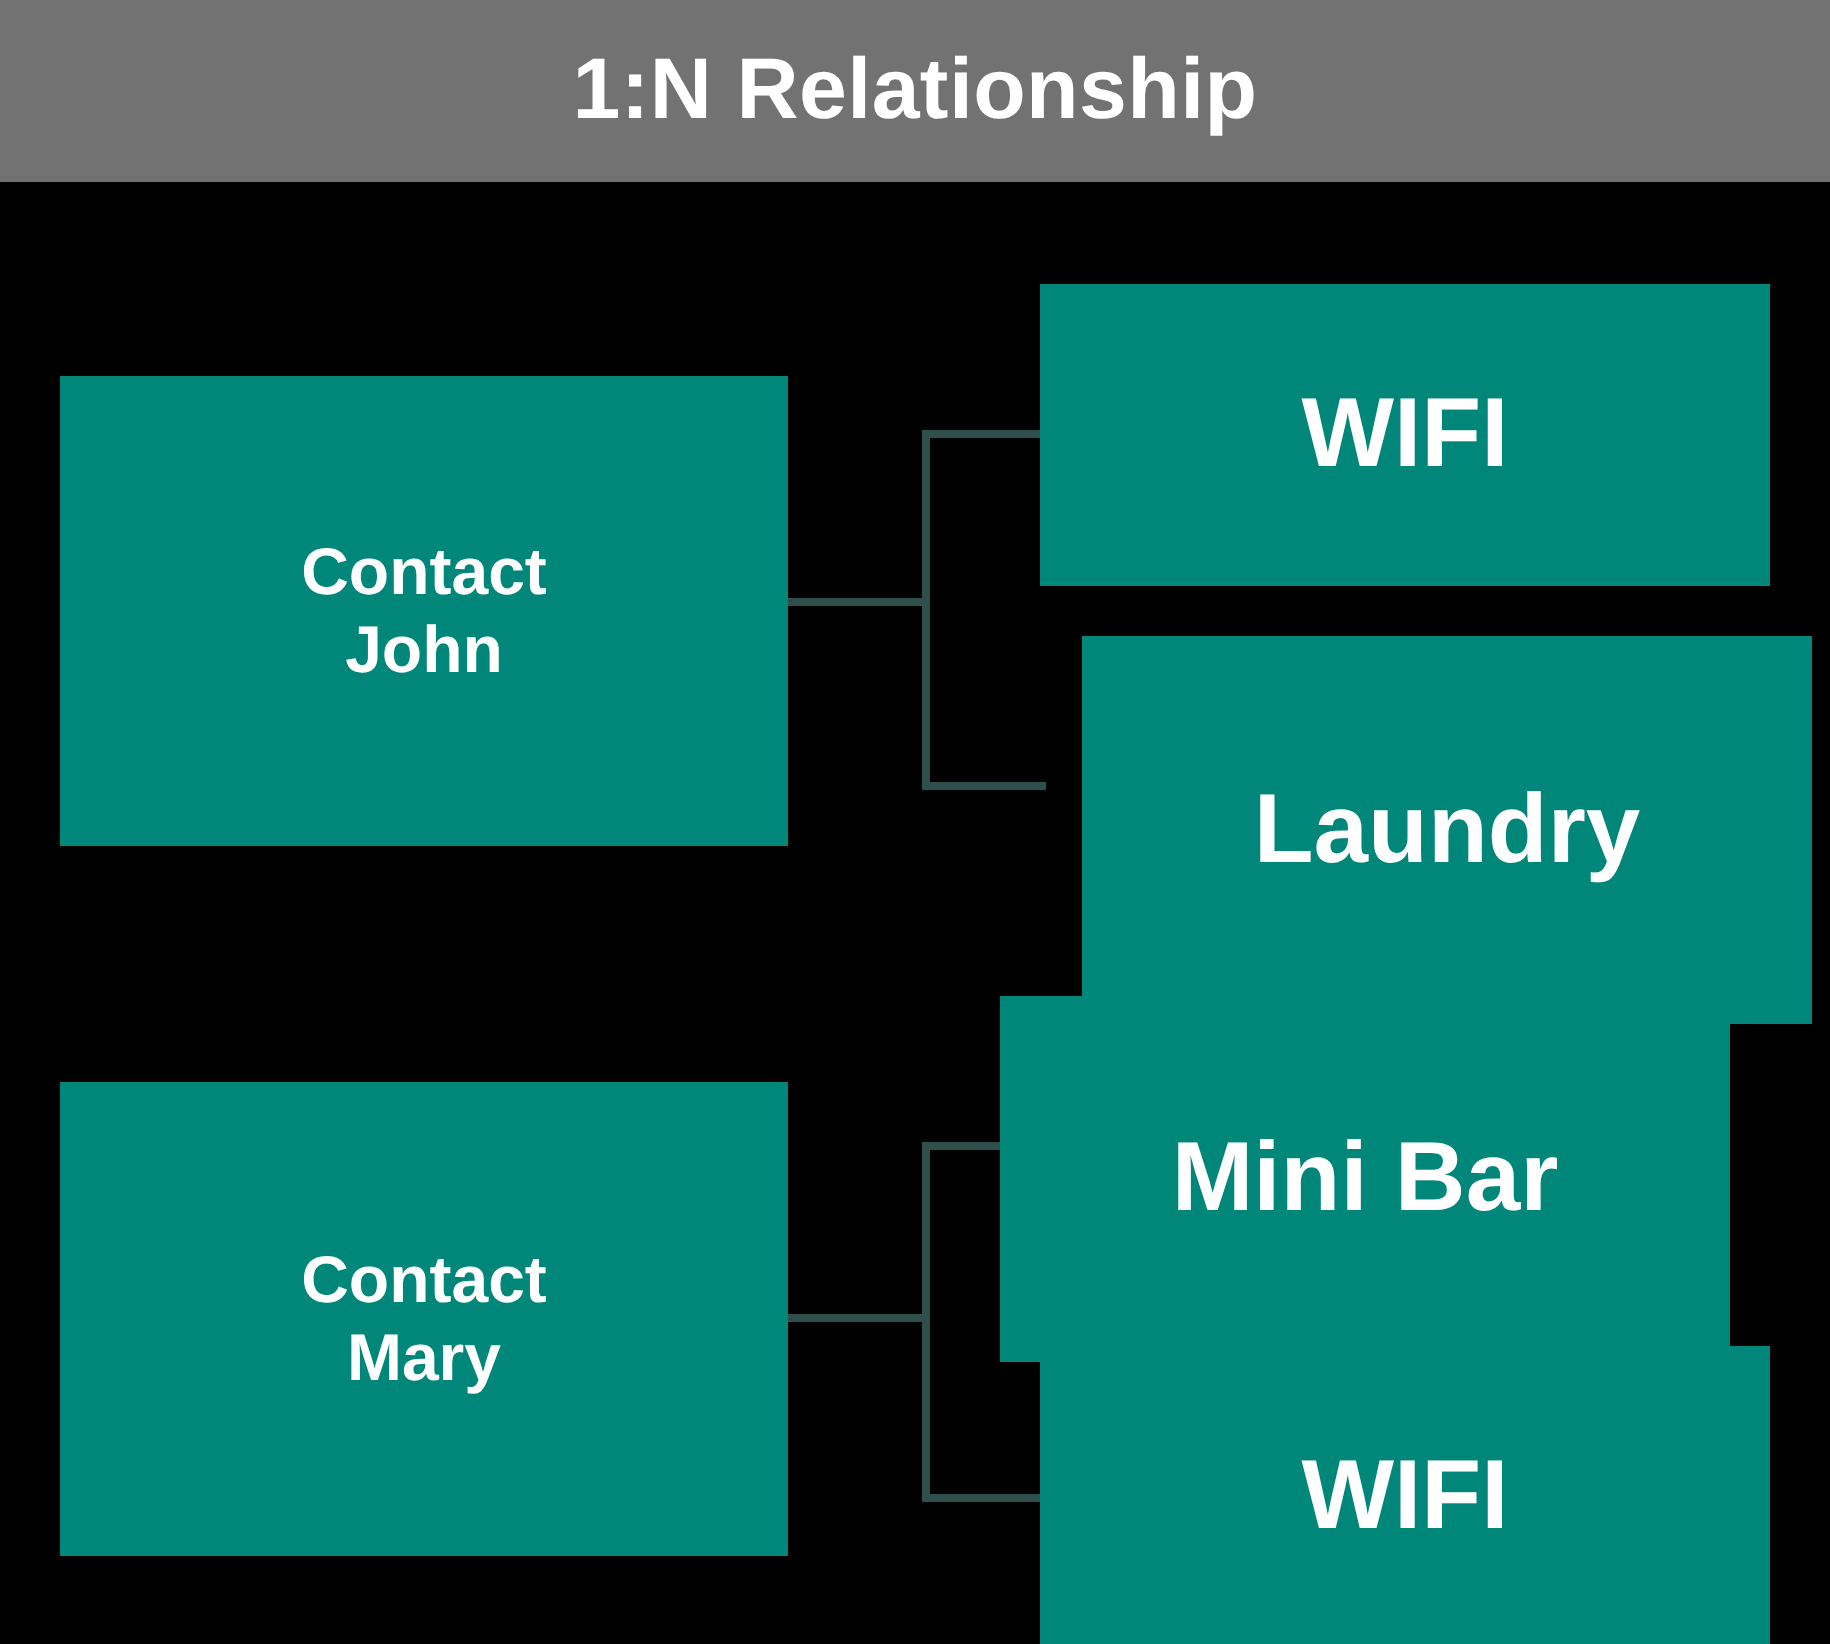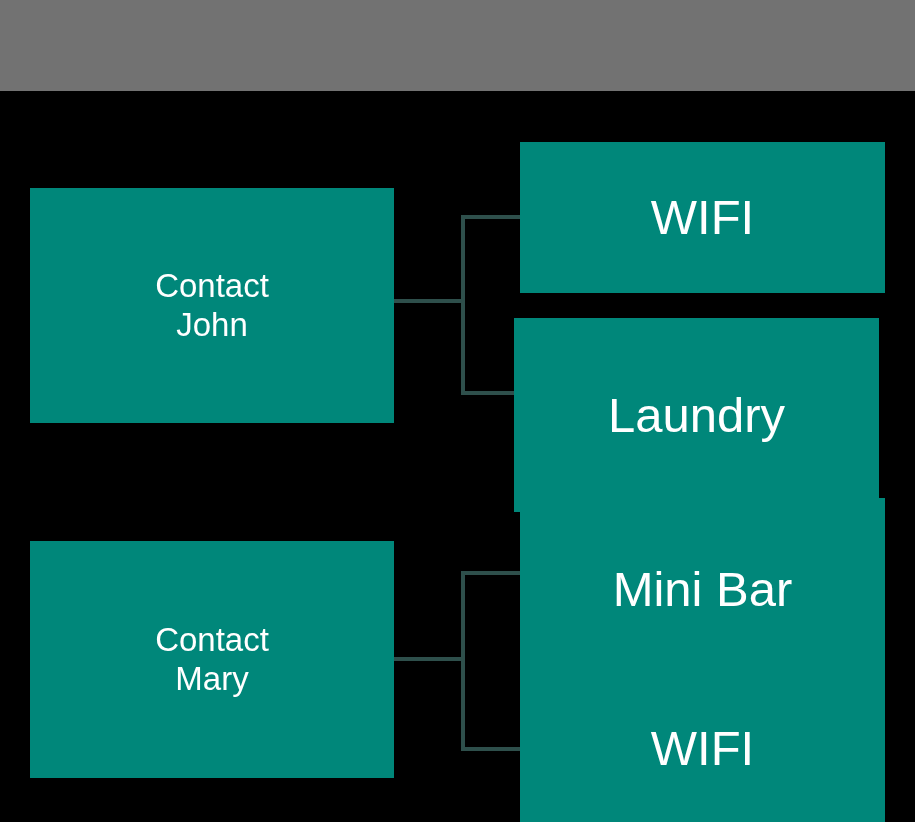--- a/index.html
+++ b/index.html
@@ -44,38 +44,38 @@
   }
   
   .node {
     position: absolute;
     background: #00877A;
     display: flex;
     align-items: center;
     justify-content: center;
     text-align: center;
     color: #ffffff;
-    font-weight: normal;
+    font-weight: bold;
     box-sizing: border-box;
   }
   .node-label {
     color: #ffffff;
     line-height: 1.16;
     white-space: pre-line;
     padding: 0 10px;
   }
   .node-parent { font-size: 33px; }
   .node-child  { font-size: 49px; }
 
   #node-contact-john { left: 30px;  top: 188px; width: 364px; height: 235px; }
   #node-contact-mary { left: 30px;  top: 541px; width: 364px; height: 237px; }
 
   #node-wifi-1    { left: 520px; top: 142px; width: 365px; height: 151px; }
-  #node-laundry   { left: 514px; top: 318px; width: 365px; height: 194px; text-align: right; }
-  #node-mini-bar  { left: 520px; top: 498px; width: 365px; height: 183px; }
+  #node-laundry   { left: 541px; top: 318px; width: 365px; height: 194px; text-align: right; }
+  #node-mini-bar  { left: 500px; top: 498px; width: 365px; height: 183px; }
   #node-wifi-2    { left: 520px; top: 673px; width: 365px; height: 151px; }
 
   
   .conn {
     position: absolute;
     background: #2E4F4B;
   }
   .conn-h { height: 4px; }
   .conn-v { width: 4px; }
 
@@ -90,20 +90,21 @@
   #conn-mary-spine    { left: 461px; top: 571px; height: 180px; }
   #conn-mary-minibar  { left: 461px; top: 571px; width: 62px; }
   #conn-mary-wifi     { left: 461px; top: 747px; width: 62px; }
 </style>
 </head>
 <body>
 
 <div id="canvas">
 
   <div id="header-bar"></div>
+  <div id="header-title">1:N Relationship</div>
 
   <div class="conn conn-h" id="conn-john-stub"></div>
   <div class="conn conn-v" id="conn-john-spine"></div>
   <div class="conn conn-h" id="conn-john-wifi"></div>
   <div class="conn conn-h" id="conn-john-laundry"></div>
 
   <div class="conn conn-h" id="conn-mary-stub"></div>
   <div class="conn conn-v" id="conn-mary-spine"></div>
   <div class="conn conn-h" id="conn-mary-minibar"></div>
   <div class="conn conn-h" id="conn-mary-wifi"></div>

